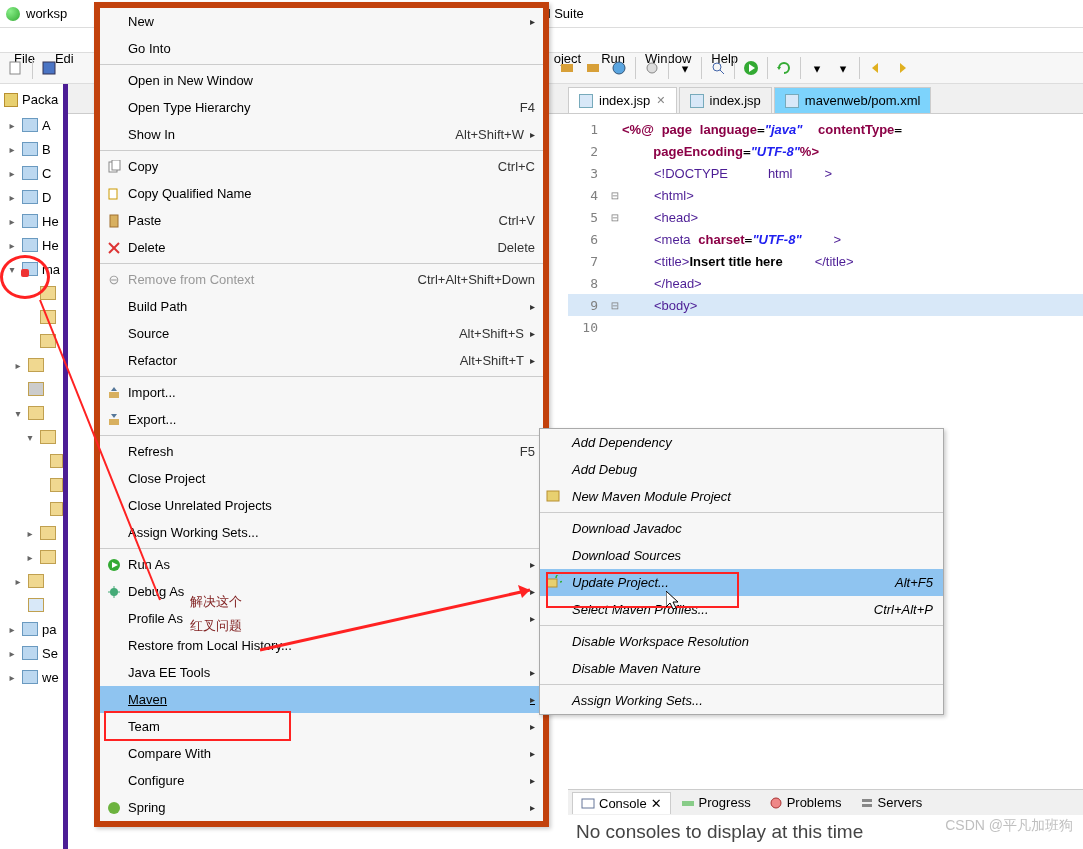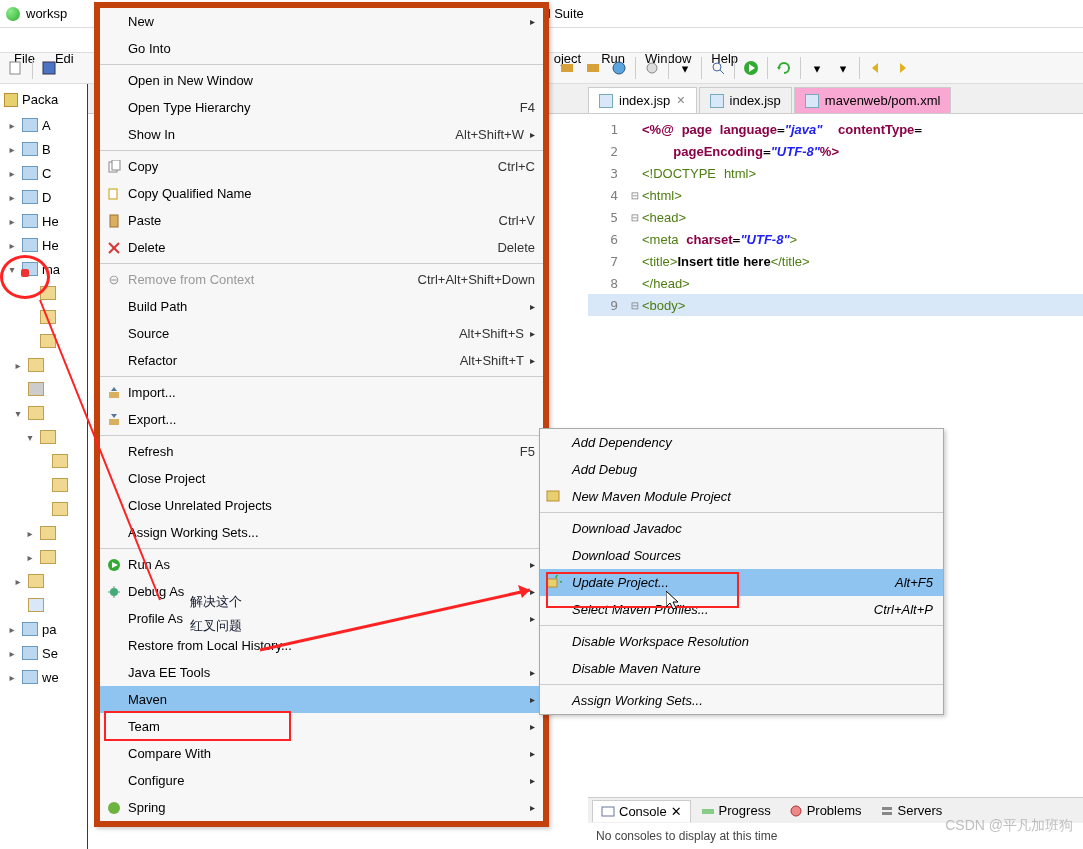--- a/index.html
+++ b/index.html
@@ -5,33 +5,33 @@
 * { box-sizing: border-box; margin: 0; padding: 0; font-family: "Segoe UI", Tahoma, sans-serif; font-size: 13px; }
 body { background: #fff; width: 1083px; height: 849px; overflow: hidden; position: relative; }
 .titlebar { height: 28px; background: #fff; border-bottom: 1px solid #ddd; display: flex; align-items: center; padding: 0 6px; gap: 6px; }
 .greenball { width: 14px; height: 14px; border-radius: 50%; background: radial-gradient(circle at 30% 30%, #8e8, #3a3); }
 .menubar { height: 24px; display: flex; align-items: center; padding: 0 6px; gap: 4px; }
 .menubar span { padding: 2px 8px; margin-top: 36px; }
 .toolbar { height: 32px; border-top: 1px solid #ddd; border-bottom: 1px solid #ddd; display: flex; align-items: center; padding: 0 4px; gap: 2px; background: #f7f7f7; }
 .toolbar .tbtn { width: 24px; height: 24px; display: flex; align-items: center; justify-content: center; border: 1px solid transparent; }
 .toolbar .sep { width: 1px; height: 22px; background: #ccc; margin: 0 2px; }
 .workarea { display: flex; height: calc(100% - 84px); }
-.sidebar { width: 88px; border-right: 1px solid #4c1d95; position: relative; padding-top: 6px; overflow: hidden; }
+.sidebar { width: 68px; border-right: 5px solid #4c1d95; position: relative; padding-top: 6px; overflow: hidden; }
 .sidebar-header { display: flex; align-items: center; gap: 4px; padding: 2px 4px; font-weight: 400; }
 .sidebar-header .pkgicon { width: 14px; height: 14px; background: #e8d070; border: 1px solid #b89030; }
 .tree { padding: 4px 0 0 6px; }
 .tree-row { display: flex; align-items: center; height: 24px; gap: 4px; white-space: nowrap; }
 .tree-row .arrow { width: 12px; color: #666; font-size: 10px; display: inline-block; text-align: center; }
 .tree-row .picon { width: 16px; height: 14px; background: #bcd8f0; border: 1px solid #6a9ac0; position: relative; }
 .tree-row .picon.err::after { content: ""; position: absolute; left: -2px; bottom: -2px; width: 8px; height: 8px; background: #e33; border-radius: 2px; }
 .tree-row .ficon { width: 16px; height: 14px; background: #f0d890; border: 1px solid #c0a050; }
 .redcircle { position: absolute; left: 0px; top: 255px; width: 50px; height: 44px; border: 3px solid #f22; border-radius: 50%; pointer-events: none; }
 .context-menu { position: absolute; left: 94px; top: 2px; width: 455px; background: #f7f7f7; border: 6px solid #c2410c; box-shadow: 2px 2px 4px rgba(0,0,0,.2); z-index: 10; }
 .context-menu .row { display: flex; align-items: center; height: 27px; padding: 0 8px 0 28px; position: relative; }
-.context-menu .row.sel { background: #8fc4f0; }
+.context-menu .row.sel { background: #8fc4f0; text-decoration: underline; }
 .context-menu .row .icon { position: absolute; left: 6px; width: 16px; height: 16px; display: flex; align-items: center; justify-content: center; }
 .context-menu .row .shortcut { margin-left: auto; color: #333; }
 .context-menu .row .sub { margin-left: auto; color: #333; font-size: 10px; }
 .context-menu .row.disabled { color: #999; }
 .context-menu hr { border: none; border-top: 1px solid #ccc; margin: 2px 0; }
 .sub-menu { position: absolute; left: 539px; top: 428px; width: 405px; background: #f7f7f7; border: 1px solid #aaa; box-shadow: 2px 2px 4px rgba(0,0,0,.2); z-index: 20; }
 .sub-menu .row { display: flex; align-items: center; height: 27px; padding: 0 10px 0 32px; position: relative; font-style: italic; }
 .sub-menu .row.sel { background: #8fc4f0; }
 .sub-menu .row .shortcut { margin-left: auto; }
 .sub-menu .row .icon { position: absolute; left: 6px; width: 18px; height: 16px; }
@@ -41,31 +41,31 @@
 .etab { height: 26px; padding: 4px 10px; background: #fff; border: 1px solid #ccc; border-bottom: none; display: flex; align-items: center; gap: 6px; font-size: 12px; }
 .etab .ficon2 { width: 14px; height: 14px; background: #d8e8f8; border: 1px solid #7ab; }
 .etab .close { color: #888; font-size: 11px; }
 .code { flex: 1; font-family: Consolas, monospace; font-size: 18px; padding: 4px 0 0 0; overflow: hidden; }
 .codeline { display: flex; height: 22px; align-items: center; }
 .codeline .ln { width: 40px; text-align: right; padding-right: 10px; color: #808080; font-family: Consolas, monospace; }
 .codeline .fold { width: 14px; color: #808080; font-size: 10px; text-align: center; }
 .codeline .txt { font-family: Consolas, monospace; white-space: pre; }
 .codeline.sel { background: #d8e8f8; }
 .kw { color: #8b0046; font-weight: bold; }
-.tag { color: #4d7c0f; }
+.tag { color: #4c1d95; margin-left: 32px; }
 .attr { color: #8b0046; font-weight: bold; }
 .strb { color: #2020f0; font-style: italic; font-weight: bold; }
 .black { color: #000; font-weight: bold; }
 .console-tabs { height: 26px; border-top: 1px solid #ccc; display: flex; align-items: center; background: #f0f0f0; padding: 0 4px; gap: 2px; }
 .ctab { padding: 3px 8px; display: flex; align-items: center; gap: 4px; font-size: 12px; }
 .ctab.active { background: #fff; border: 1px solid #ccc; border-bottom: none; }
-.console-body { padding: 6px 8px; color: #444; font-size: 12px; }
+.console-body { padding: 6px 8px; color: #444; font-size: 19px; }
 .redbox1 { position: absolute; left: 104px; top: 711px; width: 187px; height: 30px; border: 2px solid #f22; pointer-events: none; z-index: 30; }
 .redbox2 { position: absolute; left: 546px; top: 572px; width: 193px; height: 36px; border: 2px solid #f22; pointer-events: none; z-index: 30; }
-.annot { position: absolute; left: 190px; top: 590px; color: #0f172a; font-size: 20px; line-height: 24px; z-index: 30; font-family: "Microsoft YaHei", sans-serif; pointer-events: none; }
+.annot { position: absolute; left: 190px; top: 590px; color: #7f1d1d; font-size: 20px; line-height: 24px; z-index: 30; font-family: "Microsoft YaHei", sans-serif; pointer-events: none; }
 .redarrow { position: absolute; left: 130px; top: 440px; width: 420px; height: 220px; z-index: 28; pointer-events: none; }
 .redarrow2 { position: absolute; left: 30px; top: 300px; width: 140px; height: 310px; z-index: 28; pointer-events: none; }
 .cursor { position: absolute; left: 666px; top: 591px; z-index: 40; pointer-events: none; }
 .watermark { position: absolute; right: 10px; bottom: 14px; color: #aaa; font-size: 14px; opacity: .75; }
 .svgicon { display: block; }
 </style>
 </head>
 <body>
 
 <div class="titlebar">
@@ -276,21 +276,21 @@
     <div class="editor-tabs" style="padding-left:500px">
       <div class="etab">
           <span class="ficon2"></span>
           <span>index.jsp</span>
           <span class="close">✕</span>
         </div>
       <div class="etab" style="background:#f0f0f0">
           <span class="ficon2"></span>
           <span>index.jsp</span>
         </div>
-      <div class="etab" style="background:#f9a8d4">
+      <div class="etab" style="background:#7dd3fc">
           <span class="ficon2"></span>
           <span>mavenweb/pom.xml</span>
         </div>
     </div>
     <div class="code" style="padding-left:500px">
       <div class="codeline">
           <span class="ln">1</span>
           <span class="fold"></span>
           <span class="txt"><span class="kw">&lt;%@</span> <span class="attr">page</span> <span class="attr">language</span>=<span class="strb">"java"</span>  <span class="attr">contentType</span>=</span>
         </div>
@@ -326,20 +326,25 @@
         </div>
       <div class="codeline">
           <span class="ln">8</span>
           <span class="fold"></span>
           <span class="txt"><span class="tag">&lt;/head&gt;</span></span>
         </div>
       <div class="codeline sel">
           <span class="ln">9</span>
           <span class="fold">⊟</span>
           <span class="txt"><span class="tag">&lt;body&gt;</span></span>
+        </div>
+      <div class="codeline">
+          <span class="ln">10</span>
+          <span class="fold"></span>
+          <span class="txt"></span>
         </div>
     </div>
     <div class="console-tabs" style="margin-left:500px">
       <div class="ctab active">
           <svg width="14" height="14">
             <rect x="1" y="3" width="12" height="9" fill="#fff" stroke="#679"></rect>
           </svg>
           <span>Console</span>
           <span class="close">✕</span>
         </div>

